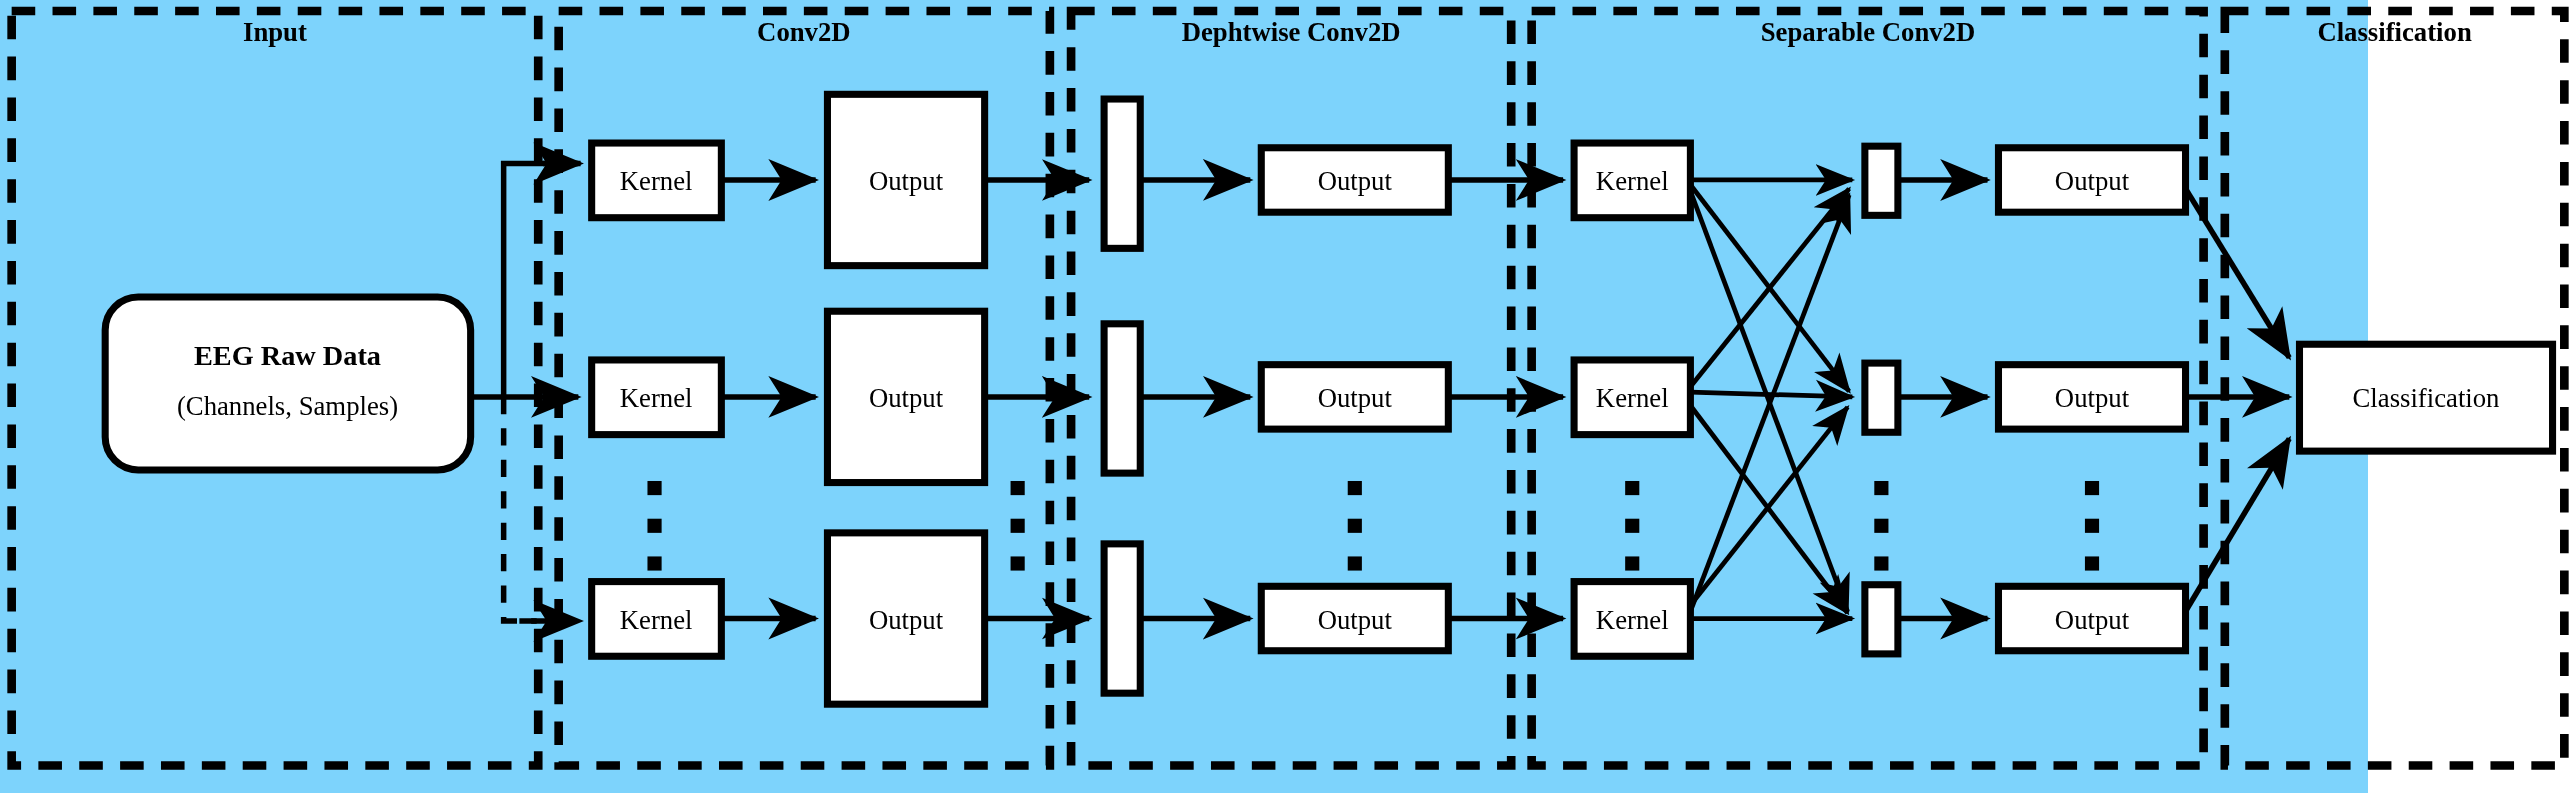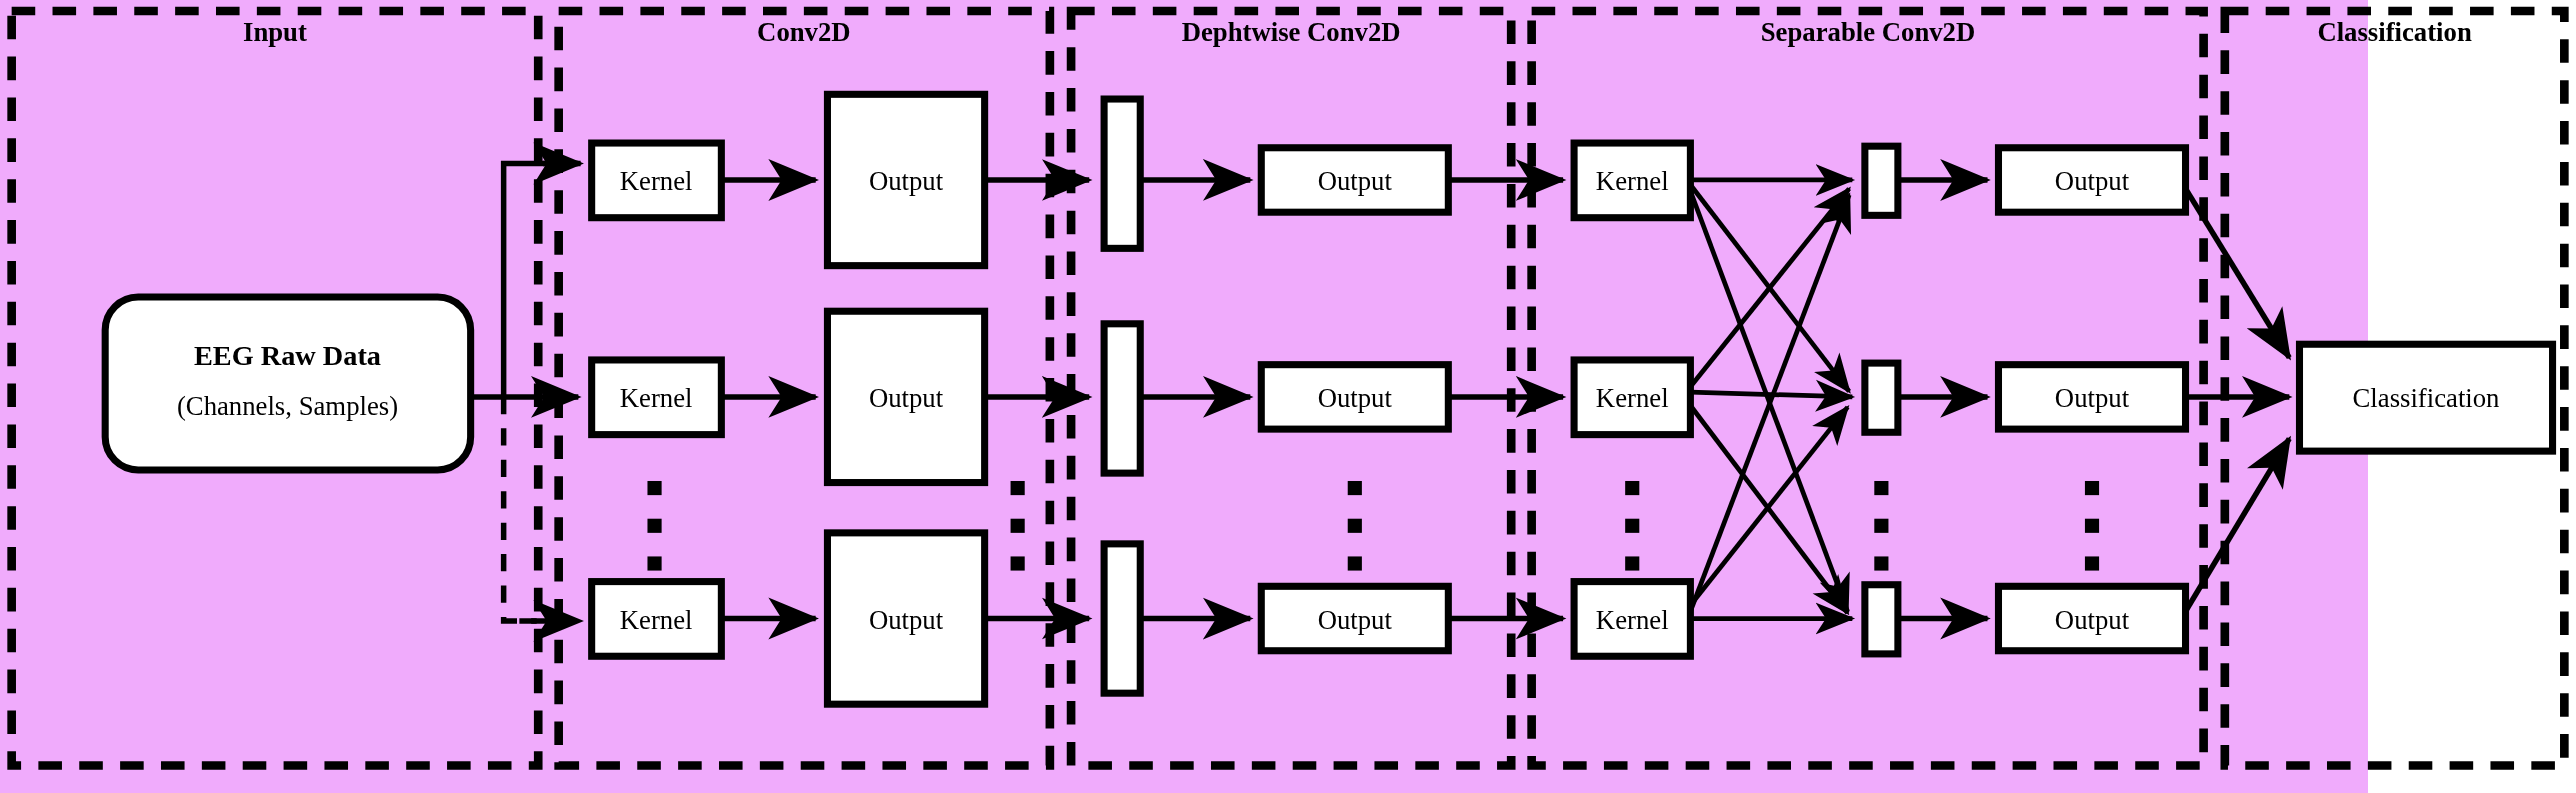--- a/index.html
+++ b/index.html
@@ -1,18 +1,18 @@
 <!DOCTYPE html>
 <html style="font-size:12.6px"><head>
 <meta charset="utf-8">
 <style>
   html,body{margin:0;padding:0;background:#ffffff;}
   body{width:2576px;height:793px;overflow:hidden;
        font-family:"Liberation Serif","DejaVu Serif",serif;}
-  #stage{position:relative;width:2368px;height:793px;background:#f0abfc;text-align:center;}
+  #stage{position:relative;width:2368px;height:793px;background:#7dd3fc;text-align:center;}
   svg#diagram{position:absolute;left:0;top:0;width:2576px;height:793px;display:block;}
   .sec-title{font-family:"Liberation Serif","DejaVu Serif",serif;font-weight:bold;font-size:34px;fill:#000;text-anchor:middle;}
   .box-label{font-family:"Liberation Serif","DejaVu Serif",serif;font-weight:normal;font-size:34px;fill:#000;text-anchor:middle;}
   .box-label-bold{font-family:"Liberation Serif","DejaVu Serif",serif;font-weight:bold;font-size:36px;fill:#000;text-anchor:middle;}
   .shape{fill:#ffffff;stroke:#000000;stroke-width:9;}
   .conn{stroke:#000000;stroke-width:7;fill:none;}
   .conn-thin{stroke:#000000;stroke-width:6;fill:none;}
   .conn-dotted{stroke:#000000;stroke-width:7;fill:none;stroke-dasharray:22 18;}
   .group-border{fill:none;stroke:#000000;stroke-width:11;stroke-dasharray:30 22;}
   .dot{fill:#000000;}

